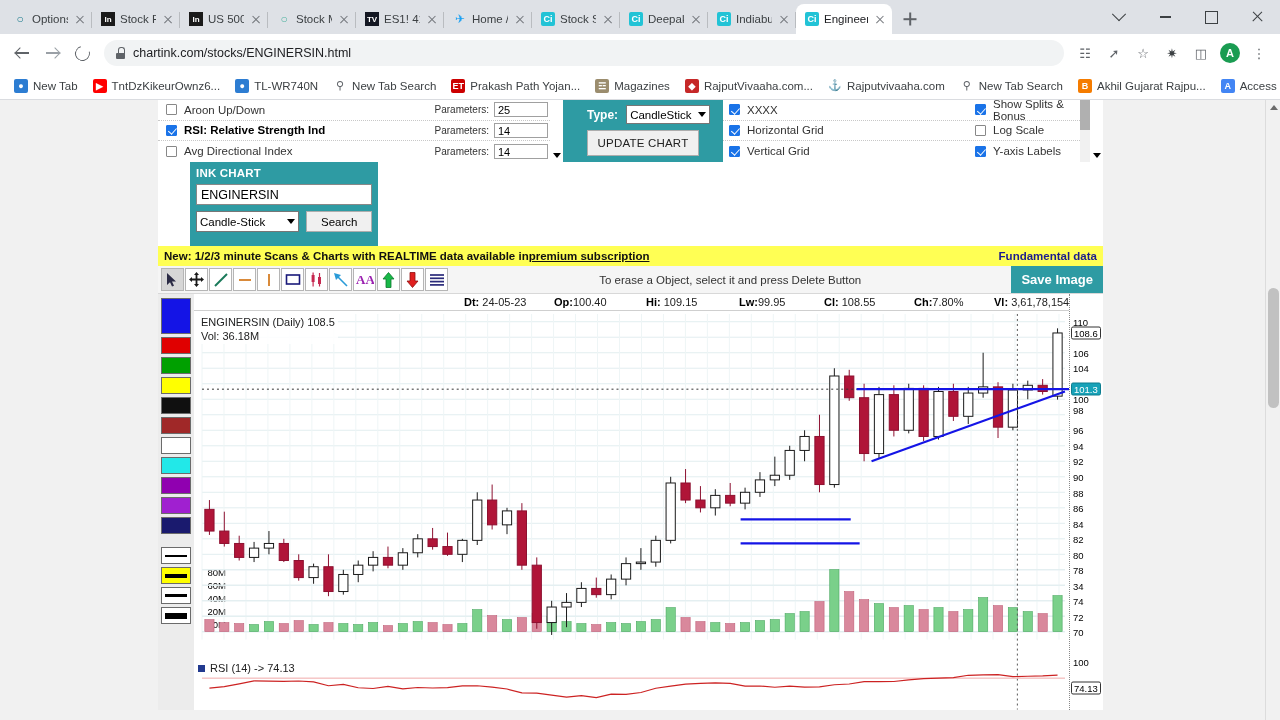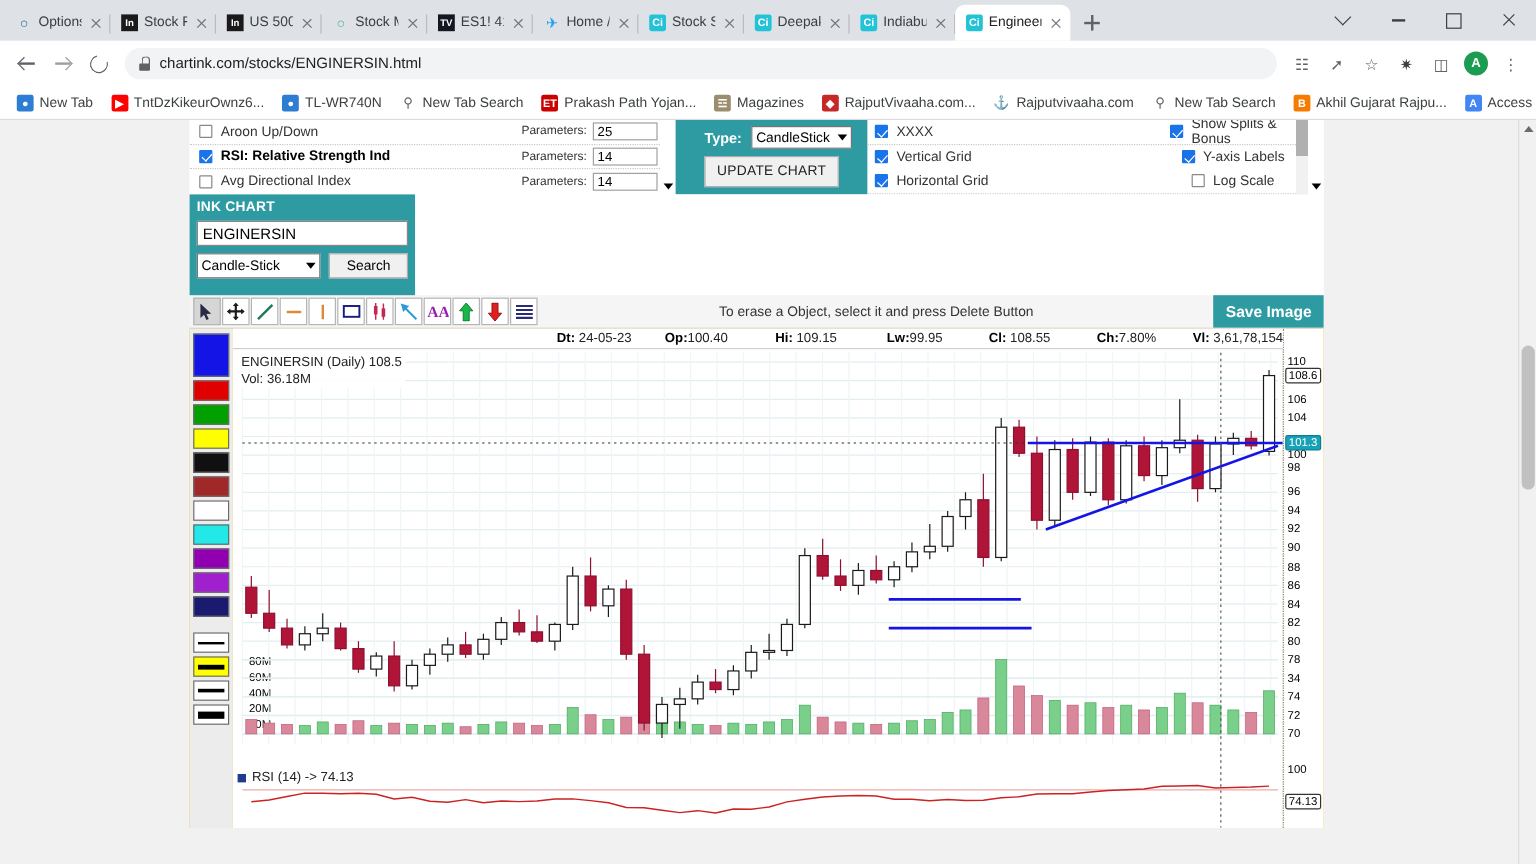--- a/index.html
+++ b/index.html
@@ -133,28 +133,28 @@
     border-top:5px solid #000;margin-left:6px;}
   .updbtn { background:#f0f0f0;border:1px solid #adadad;height:26px;display:flex;align-items:center;
     justify-content:center;font-size:11.5px;color:#222;letter-spacing:.2px;}
 
   .optcol { flex:1; background:#fff; display:flex; }
   .optgrid { flex:1; }
   .optline { display:flex; height:20.5px; border-bottom:1px dotted #c8c8c8; align-items:center;
     font-size:11.5px; color:#333;}
   .optcell { display:flex; align-items:center; padding-left:6px; }
   .optcell.c1 { width:246px; }
-  .optcell.c2 { flex:1;justify-content:center; }
+  .optcell.c2 { flex:1; }
   .optsb { width:10px; background:#f1f1f1; position:relative;}
   .optsb .thumb{ position:absolute;left:0;top:0;width:10px;height:30px;background:#b0b0b0;}
   .optspin{ width:13px; display:flex; align-items:flex-end; justify-content:center; padding-bottom:4px;}
 
   
   .midrow { display:flex; background:#fff; height:84px; }
-  .inkbox { width:188px; background:#2e9ba3; padding:5px 6px 7px 6px; }
+  .inkbox { width:188px; background:#2e9ba3; padding:5px 6px 7px 6px;margin-left:32px; }
   .inkttl { color:#fff; font-weight:bold; font-size:11.5px; margin-bottom:5px; letter-spacing:.2px;}
   .inkinp { width:100%;height:21px;background:#fff;border:1px solid #888;font-size:12.5px;
     padding:0 4px;line-height:20px;color:#000;margin-bottom:6px;}
   .inkrow2 { display:flex; gap:7px;}
   .inksel { width:104px;height:21px;background:#fff;border:1px solid #767676;font-size:11.5px;
     padding:0 3px;display:flex;align-items:center;justify-content:space-between;color:#000;}
   .inkbtn { width:66px;height:21px;background:#f0f0f0;border:1px solid #adadad;font-size:11.5px;
     display:flex;align-items:center;justify-content:center;color:#000;}
   .inkright { flex:1; background:#fff;}
 
@@ -168,21 +168,21 @@
   .ctoolbar { height:28px; background:#f5f5f5; display:flex; align-items:center; padding:2px 3px;
     border-bottom:1px solid #d8d8d8; }
   .tbtn { width:23px;height:23px;border:1px solid #b5b5b5;background:#fff;margin-right:1px;
     display:flex;align-items:center;justify-content:center; position:relative;}
   .tbtn.sel{ background:#d6d6d6;}
   .tbmsg { flex:1; text-align:center; font-size:11.5px; color:#333; }
   .saveimg { background:#2e9ba3;color:#fff;font-weight:bold;font-size:13px;height:27px;
     padding:0 10px;display:flex;align-items:center; margin-right:-3px;}
 
   
-  .chartwrap { position:relative; height:416px; background:#eab308; display:flex; }
+  .chartwrap { position:relative; height:416px; background:#f0abfc; display:flex; }
   .palette { width:36px; background:#ececec; padding:4px 3px; display:flex; flex-direction:column; gap:0;}
   .sw { height:17px; margin-bottom:3px; border:1px solid #6b6b6b; }
   .sw.big { height:36px; }
   .lwsw { height:17px; margin-bottom:3px; border:1px solid #6b6b6b; background:#fff;
     display:flex; align-items:center; justify-content:center;}
   .lwsw i { display:block; width:22px; background:#000;}
 
   .plot { flex:1; position:relative; background:#fff; }
   .gridsvg { position:absolute; inset:0; }
   .yaxis { width:34px; background:#fff; position:relative; font-size:9.5px; color:#000;
@@ -407,40 +407,40 @@
             <div class="optline">
               <span class="optcell c1">
                 <span class="ck on"></span>
                 <span>XXXX</span>
               </span>
               <span class="optcell c2">
                 <span class="ck on"></span>
                 <span>Show Splits &amp; Bonus</span>
               </span>
             </div>
+            <div class="optline">
+              <span class="optcell c1">
+                <span class="ck on"></span>
+                <span>Horizontal Grid</span>
+              </span>
+              <span class="optcell c2">
+                <span class="ck"></span>
+                <span>Log Scale</span>
+              </span>
+            </div>
             <div class="optline" style="border-bottom:none;">
               <span class="optcell c1">
                 <span class="ck on"></span>
                 <span>Vertical Grid</span>
               </span>
               <span class="optcell c2">
                 <span class="ck on"></span>
                 <span>Y-axis Labels</span>
               </span>
             </div>
-            <div class="optline">
-              <span class="optcell c1">
-                <span class="ck on"></span>
-                <span>Horizontal Grid</span>
-              </span>
-              <span class="optcell c2">
-                <span class="ck"></span>
-                <span>Log Scale</span>
-              </span>
-            </div>
           </div>
           <div class="optsb">
               <span class="thumb"></span>
             </div>
           <div class="optspin">
               <span class="caret-d"></span>
             </div>
         </div>
       </div>
 
@@ -452,20 +452,25 @@
             <span class="inksel">
               <span>Candle-Stick</span>
                 <span class="cd" style="width:0;height:0;border-left:4px solid transparent;border-right:4px solid transparent;border-top:5px solid #000;"></span>
             </span>
             <span class="inkbtn">Search</span>
           </div>
         </div>
         <div class="inkright"></div>
       </div>
 
+      <div class="ybar">
+        <span>New: 1/2/3 minute Scans &amp; Charts with REALTIME data available in </span>
+          <a href="#">premium subscription</a>
+        <span class="right">Fundamental data</span>
+      </div>
 
       <div class="ctoolbar">
         <span class="tbtn sel">
           <svg width="13" height="14" viewBox="0 0 13 14">
               <path d="M1 0 L1 12 L4 9.2 L6 13.6 L8 12.8 L6 8.6 L10 8.4 Z" fill="#2b2b45"></path>
             </svg>
         </span>
         <span class="tbtn">
           <svg width="15" height="15" viewBox="0 0 15 15">
               <path d="M7.5 0 L10 3 H8.4 V6.6 H12 V5 L15 7.5 L12 10 V8.4 H8.4 V12 H10 L7.5 15 L5 12 H6.6 V8.4 H3 V10 L0 7.5 L3 5 V6.6 H6.6 V3 H5 Z" fill="#1a1a1a"></path>

